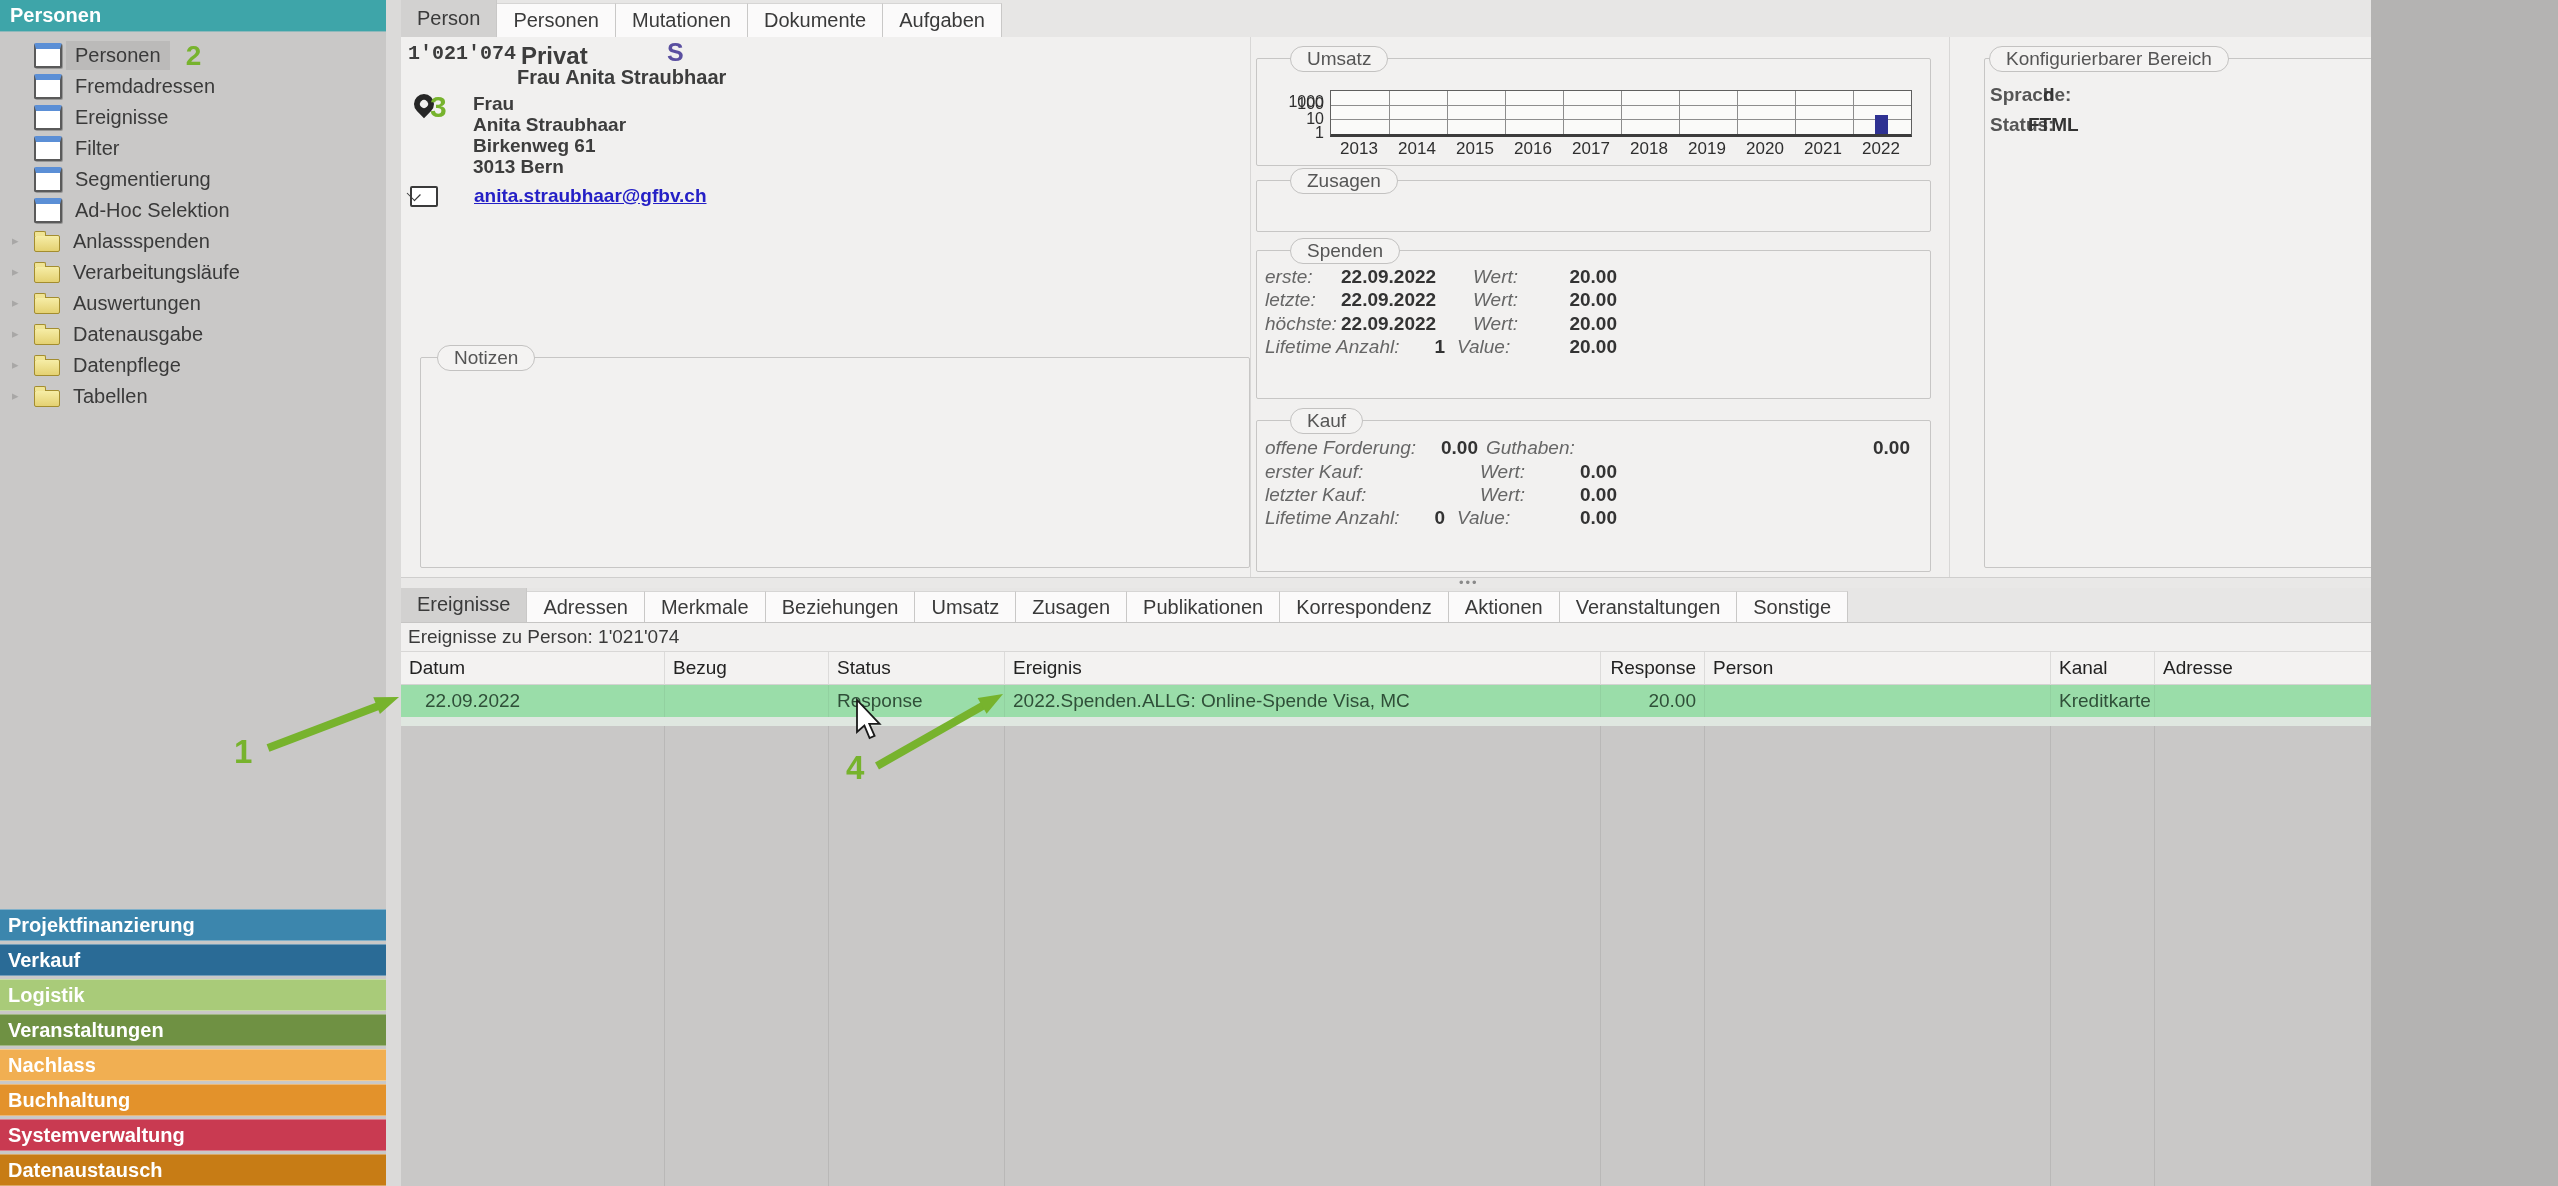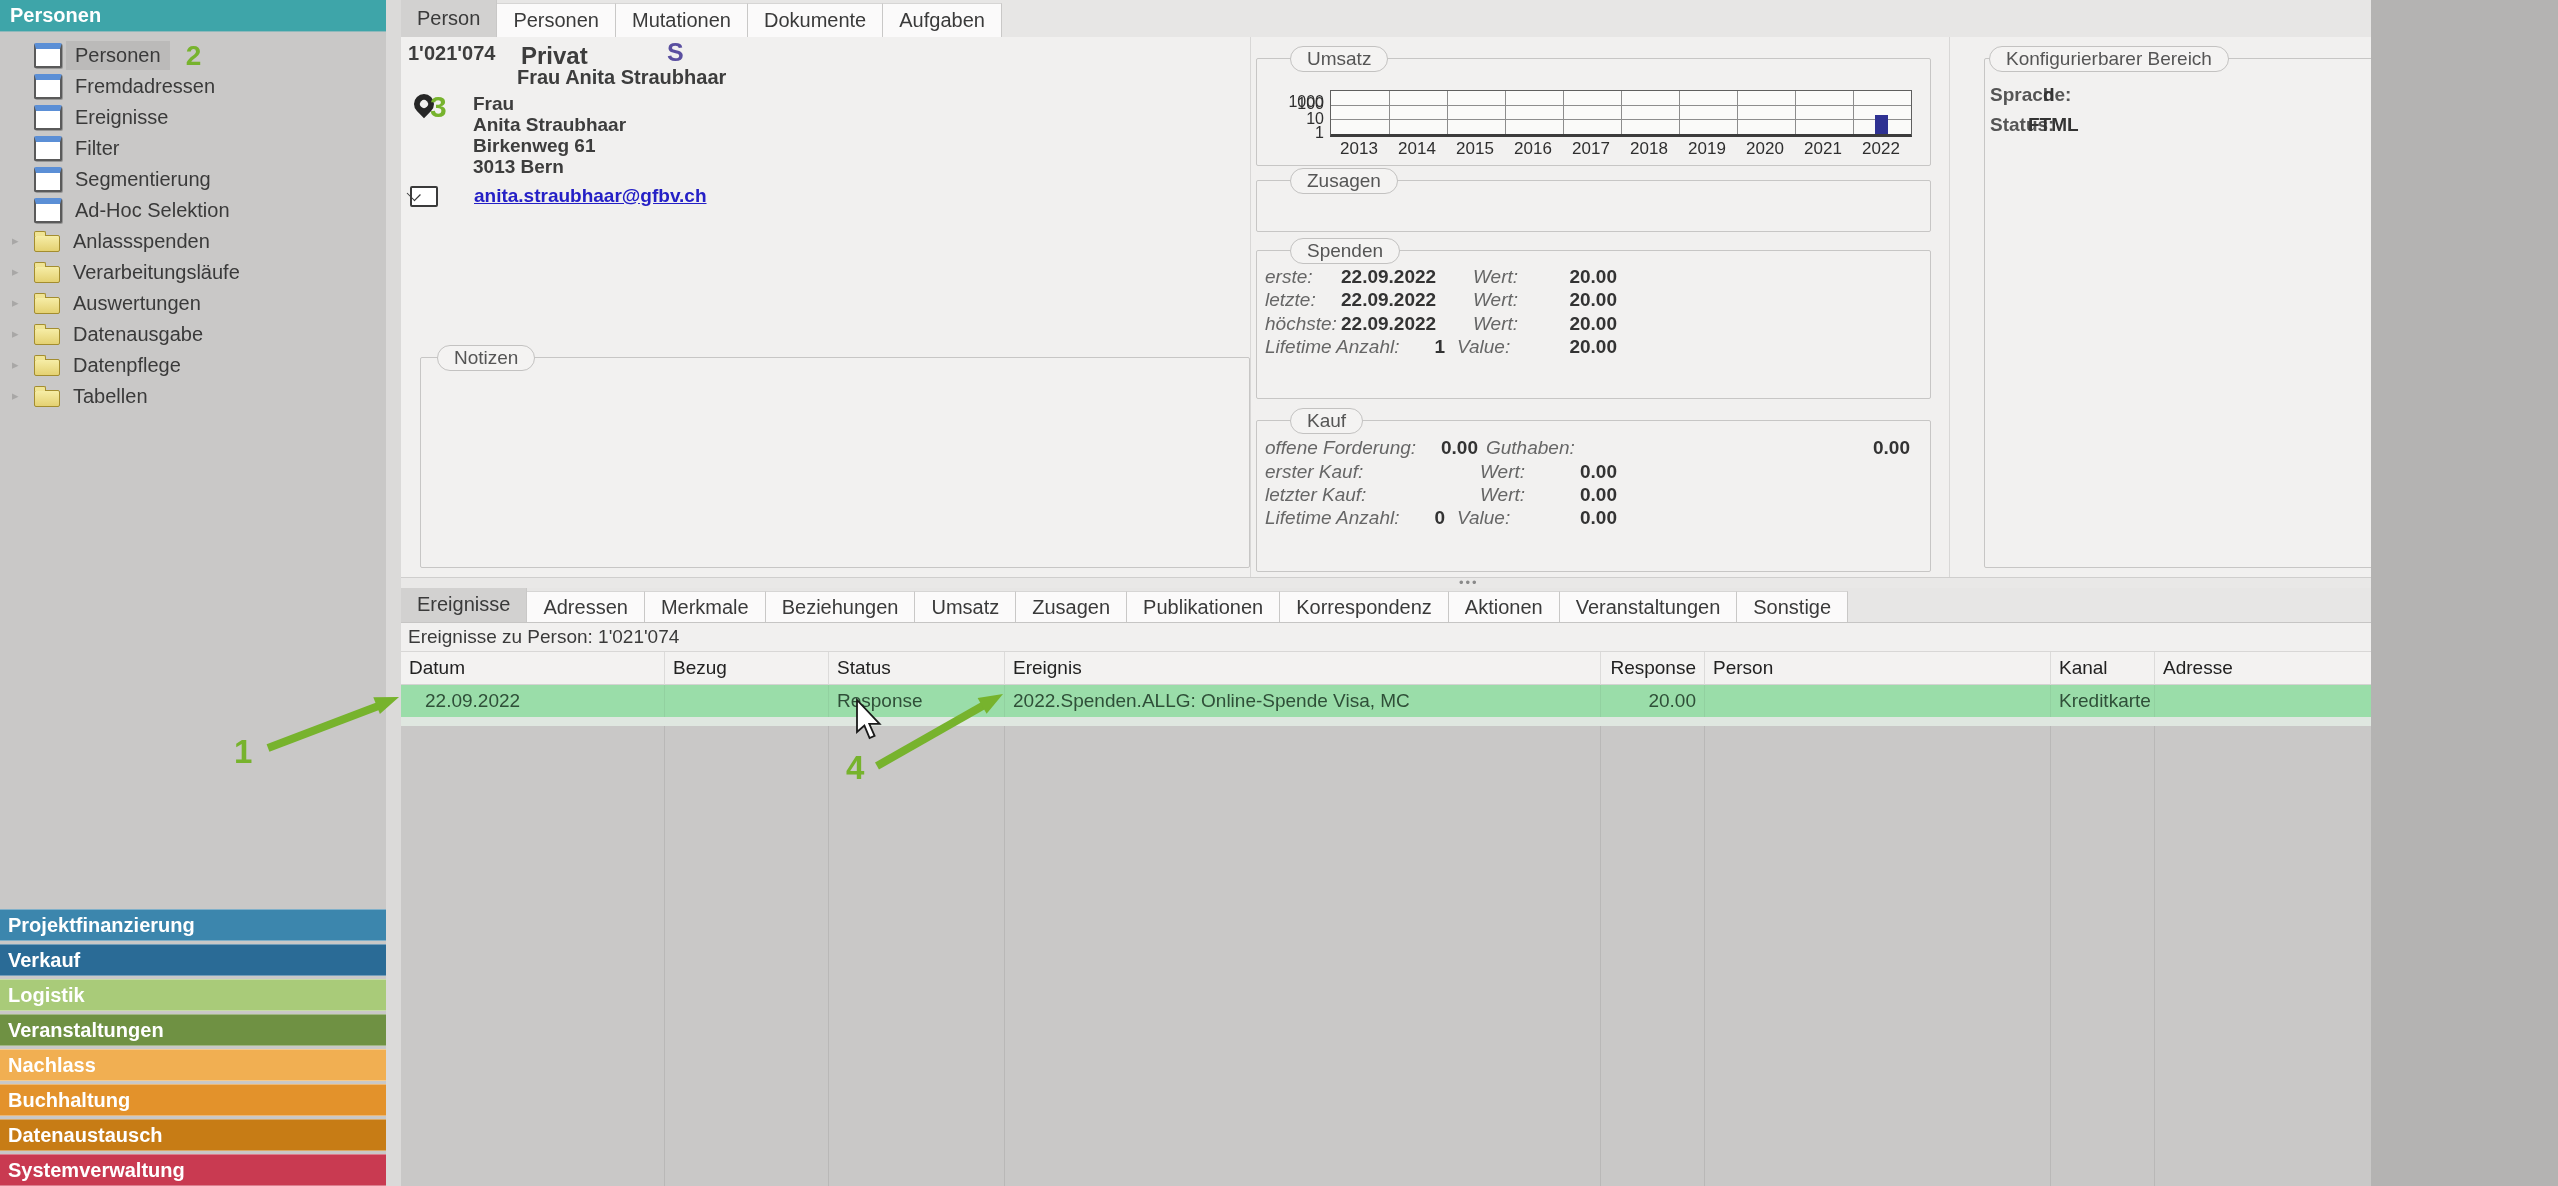--- a/index.html
+++ b/index.html
@@ -161,43 +161,43 @@
       </div>
     </div>
 
     <div class="modules">
       <div class="module-bar" style="background-color: rgb(60, 134, 173);">Projektfinanzierung</div>
       <div class="module-bar" style="background-color: rgb(42, 107, 150);">Verkauf</div>
       <div class="module-bar" style="background-color: rgb(169, 203, 121);">Logistik</div>
       <div class="module-bar" style="background-color: rgb(111, 145, 67);">Veranstaltungen</div>
       <div class="module-bar" style="background-color: rgb(241, 175, 82);">Nachlass</div>
       <div class="module-bar" style="background-color: rgb(227, 146, 43);">Buchhaltung</div>
+      <div class="module-bar" style="background-color: rgb(201, 58, 81);">Systemverwaltung</div>
       <div class="module-bar" style="background-color: rgb(199, 124, 21);">Datenaustausch</div>
-      <div class="module-bar" style="background-color: rgb(201, 58, 81);">Systemverwaltung</div>
     </div>
   </div>
 
   <div class="v-gap"></div>
 
   <div class="content">
 
     <div class="tabbar">
       <div class="tab active">Person</div>
       <div class="tab">Personen</div>
       <div class="tab">Mutationen</div>
       <div class="tab">Dokumente</div>
       <div class="tab">Aufgaben</div>
       <div class="chevron-icon"></div>
     </div>
 
     <div class="detail">
       <div class="panel-split" style="left:849px;"></div>
       <div class="panel-split" style="left:1548px;"></div>
 
-      <div class="p-abs bold" style="left:7px;top:5px;font-size:20px;">1'021'074</div>
+      <div class="p-abs bold" style="left:7px;top:5px;font-size:20px;font-family:Liberation Mono, monospace;">1'021'074</div>
       <div class="p-abs bold" style="left:120px;top:5px;font-size:24px;">Privat</div>
       <div class="p-abs flag-s" style="left:266px;top:1px;">S</div>
       <div class="p-abs bold" style="left:116px;top:29px;font-size:20px;">Frau Anita Straubhaar</div>
 
       <div class="pin-icon"></div>
       <div class="p-abs ann-num" style="left: 29px; top: 53px; font-size: 30px; color: rgb(119, 179, 45);">3</div>
       <div class="p-abs bold addr" style="left:72px;top:56px;">
         <div>Frau</div>
         <div>Anita Straubhaar</div>
         <div>Birkenweg 61</div>

